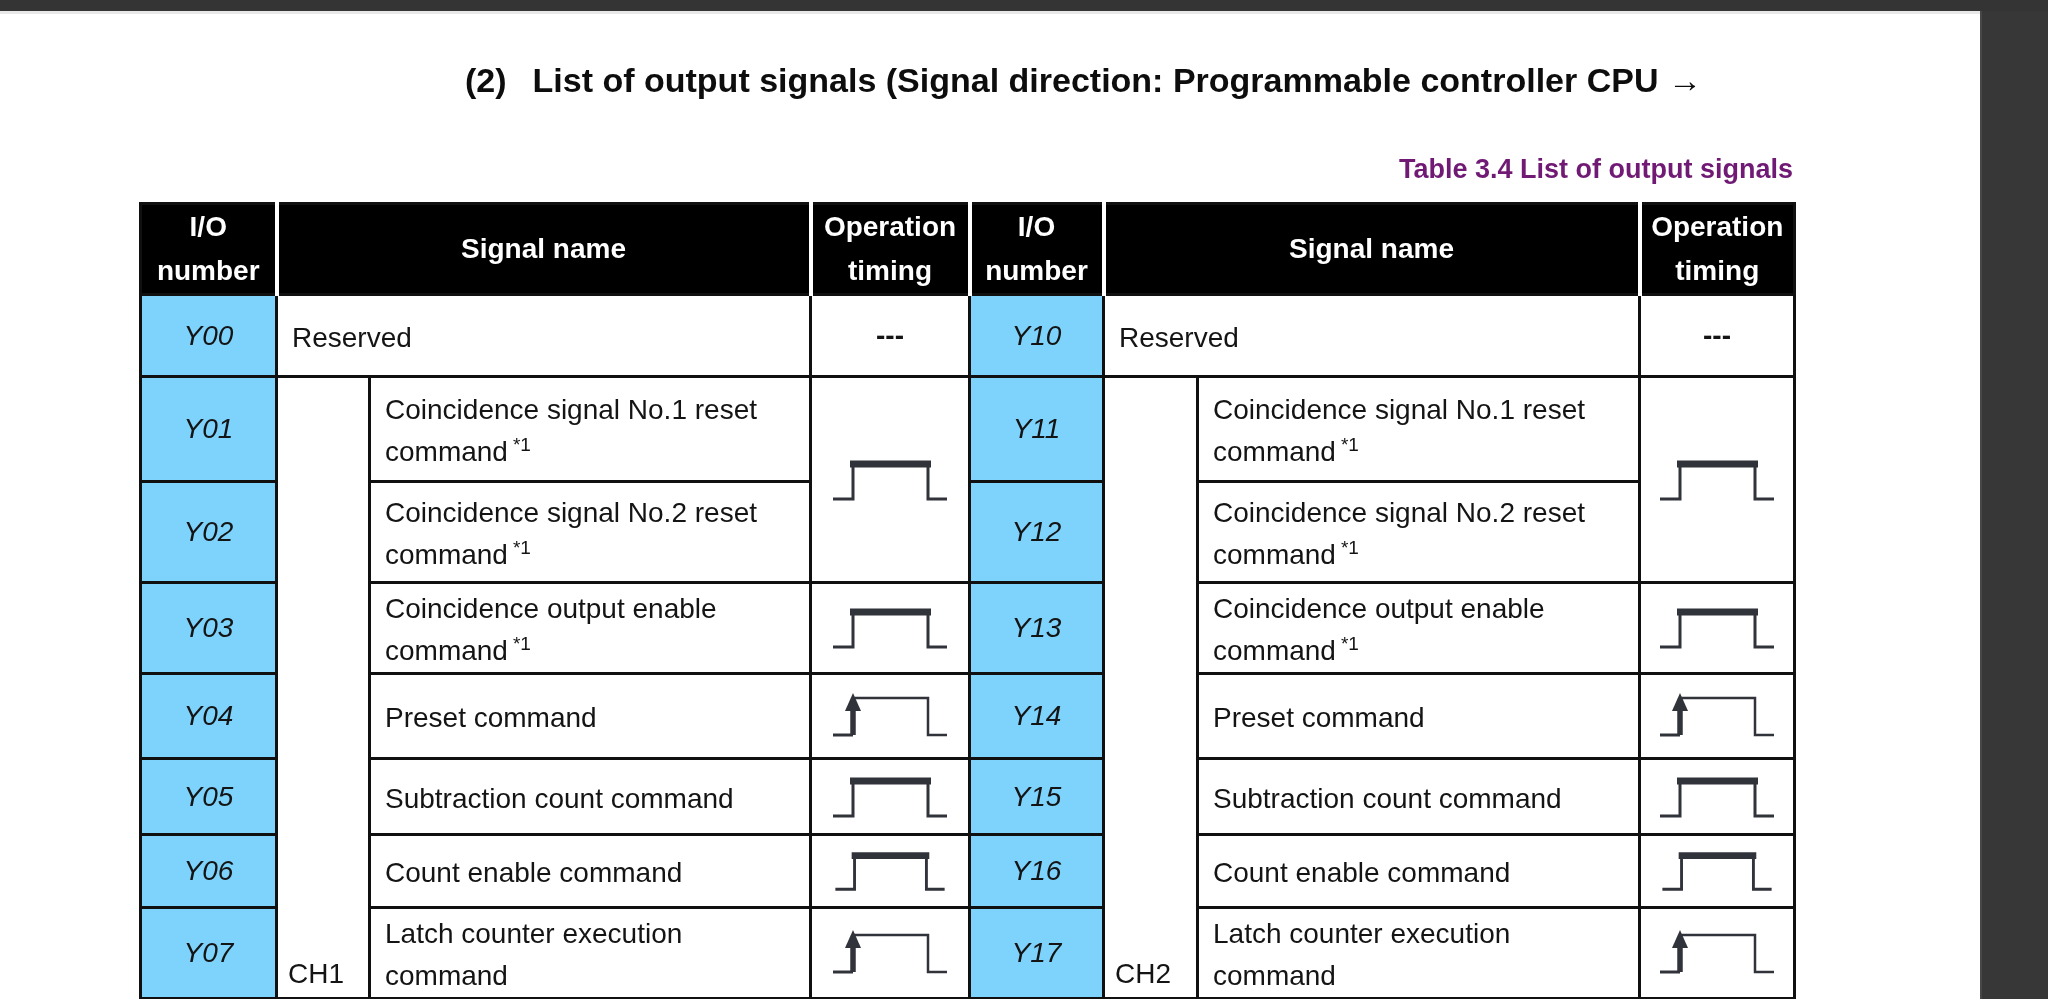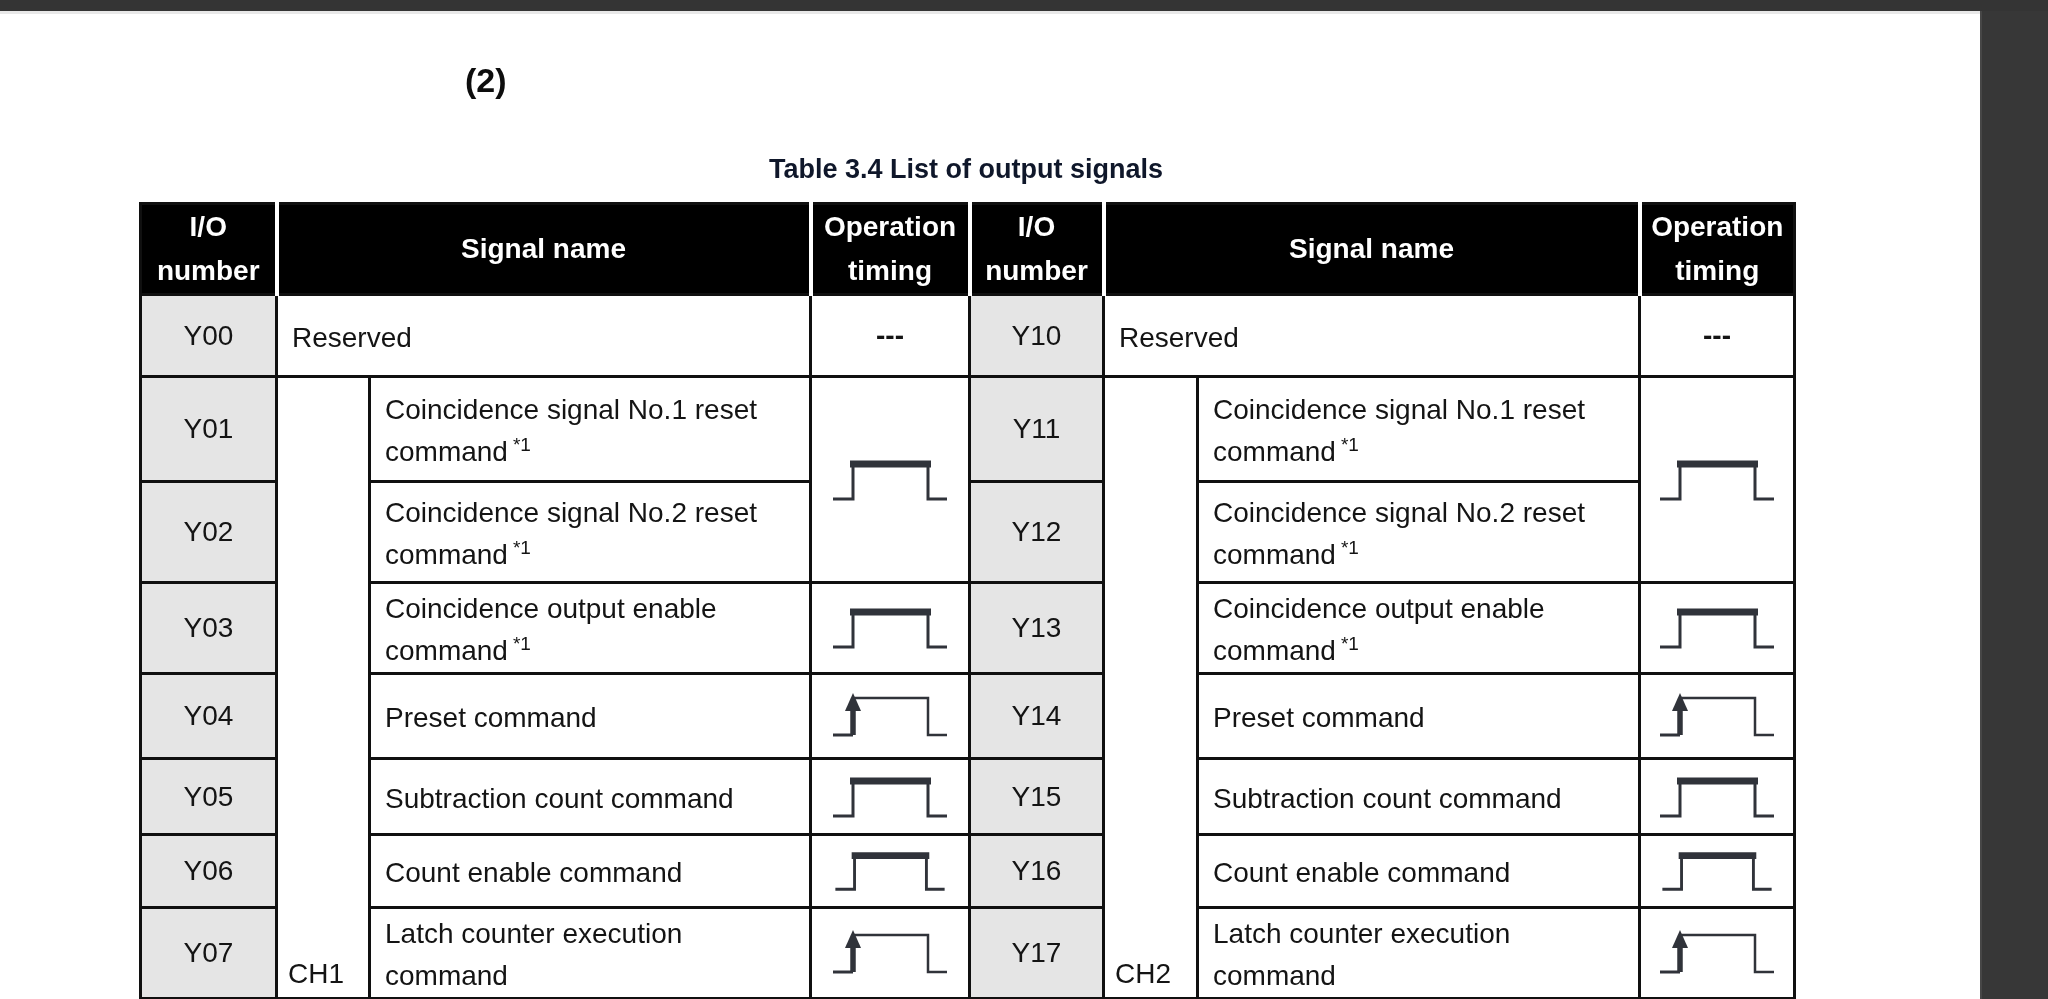--- a/index.html
+++ b/index.html
@@ -10,52 +10,53 @@
   
   .top-edge{position:absolute;left:0;top:0;width:2048px;height:11px;background:#343434;}
   .top-edge-light{position:absolute;left:0;top:11px;width:1980px;height:3px;background:#e8e8e8;}
   .right-edge{position:absolute;left:1980px;top:11px;width:68px;height:988px;background:#373737;border-left:2px solid #474747;}
 
   
   .heading{position:absolute;left:465px;top:52px;display:flex;gap:26px;
     font-size:34px;font-weight:bold;line-height:56px;color:#0d0d0d;}
   .heading .hnum{flex:0 0 auto;}
   
-  .caption{position:absolute;left:139px;top:154px;width:1654px;text-align:center;
-    font-size:27px;font-weight:bold;color:#0f172a;}
+  .caption{position:absolute;left:139px;top:154px;width:1654px;text-align:right;
+    font-size:27px;font-weight:bold;color:#701a75;}
 
   
   table.sig{position:absolute;left:139px;top:202px;border-collapse:collapse;table-layout:fixed;
     font-size:28px;color:#141414;}
   table.sig td,table.sig th{border:3px solid #101010;overflow:hidden;}
   table.sig th{
     background:#000;color:#fff;font-size:28px;font-weight:bold;text-align:center;
     line-height:44px;padding:0;border-left:4px solid #fff;
   }
   table.sig th.first{border-left:3px solid #101010;}
-  td.io{background:#e5e5e5;text-align:center;vertical-align:middle;padding:0;}
+  td.io{background:#7dd3fc;text-align:center;vertical-align:middle;padding:0;font-style:italic;}
   td.sig-name{background:#fff;vertical-align:middle;padding:4px 32px 0 14px;line-height:42px;}
   td.ch{background:#fff;vertical-align:bottom;text-align:left;padding:0 0 6px 10px;line-height:34px;}
   td.tim{background:#fff;text-align:center;vertical-align:middle;padding:0;}
   td.tim.dash{font-weight:bold;letter-spacing:0px;}
   sup.fn{font-size:19px;vertical-align:super;line-height:0;margin-left:5px;}
   svg.wave{display:inline-block;vertical-align:middle;}
 </style>
 </head>
 <body>
 
 <div class="screen">
 
   <div class="top-edge"></div>
   <div class="top-edge-light"></div>
   <div class="right-edge"></div>
 
   <div class="heading">
     <span class="hnum">(2)</span>
     <span>
+      <div>List of output signals (Signal direction: Programmable controller CPU →</div>
     </span>
   </div>
 
   <div class="caption">Table 3.4 List of output signals</div>
 
   <table class="sig">
     <colgroup>
       <col style="width:136px">
         <col style="width:93px">
         <col style="width:441px">

